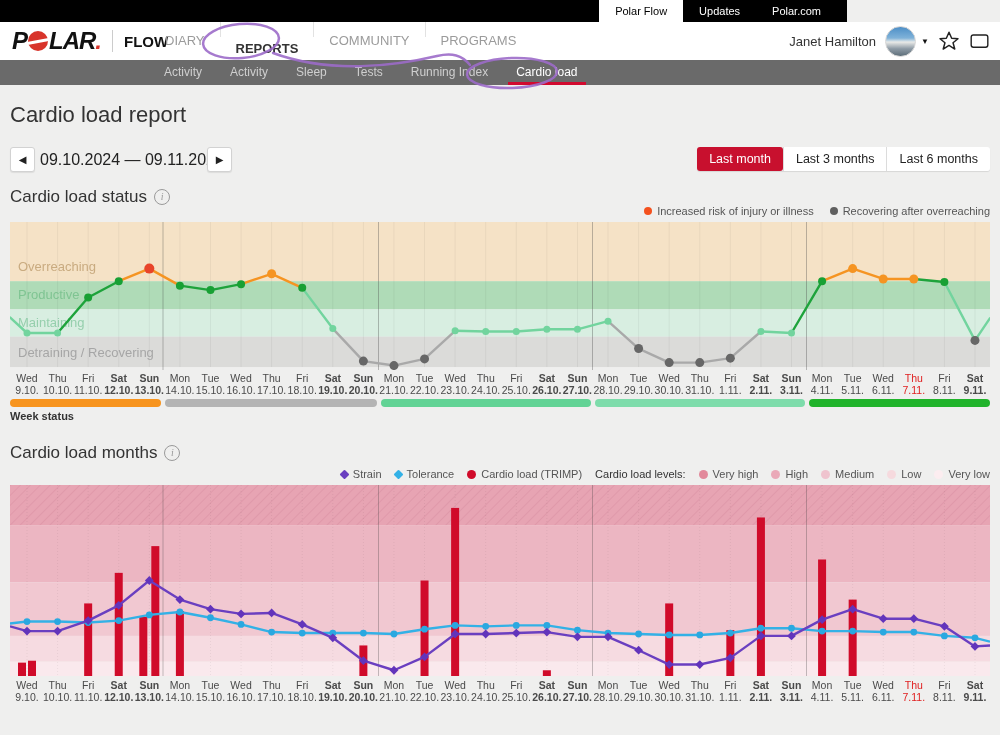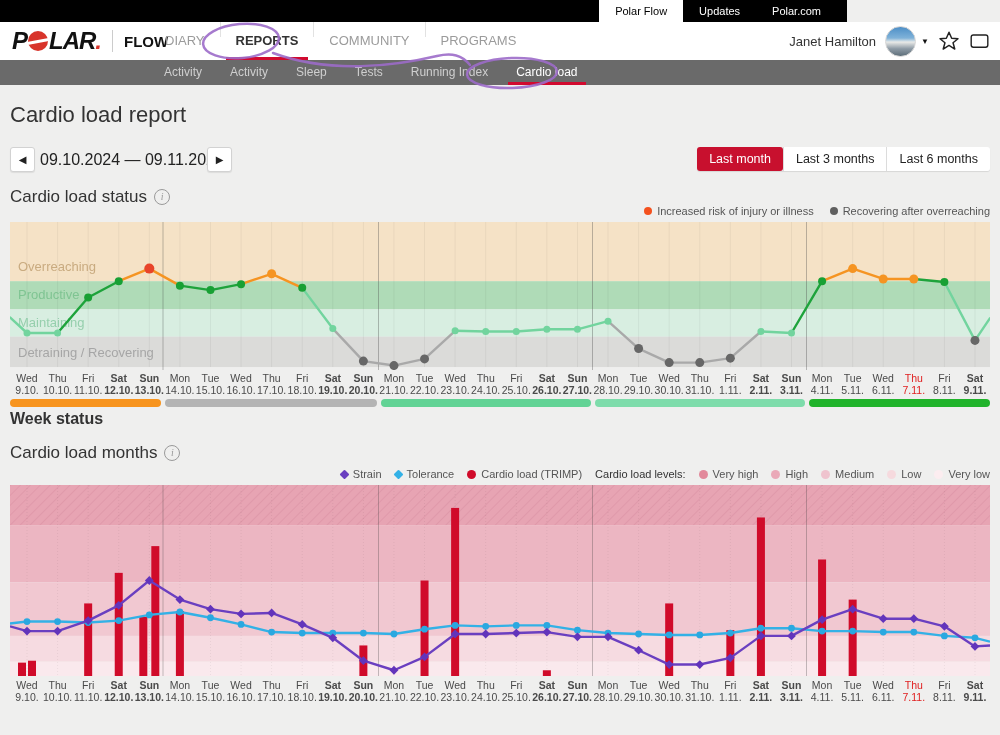--- a/index.html
+++ b/index.html
@@ -14,21 +14,21 @@
   .header{position:absolute;left:0;top:22px;width:1000px;height:38px;background:#fff;}
   .logo-wrap{position:absolute;left:12px;top:0;height:38px;display:flex;align-items:center;}
   .logo-text{font-size:24px;font-weight:900;font-style:italic;color:#111;letter-spacing:-1px;display:flex;align-items:center;}
   .logo-o{display:inline-block;width:20px;height:20px;border-radius:50%;background:#d8342b;position:relative;margin:0 1px;}
   .logo-o::after{content:"";position:absolute;left:-1px;right:-1px;top:9px;height:3px;background:#fff;transform:rotate(-10deg);border-radius:2px;}
   .logo-dot{color:#d8342b;}
   .logo-sep{width:1px;height:22px;background:#ccc;margin:0 11px;}
   .flow-label{font-size:15px;font-weight:800;color:#111;}
   .main-nav{position:absolute;left:150px;top:0;height:38px;display:flex;align-items:flex-start;}
   .nav-item{position:relative;height:38px;line-height:38px;padding:0 15px;font-size:13px;color:#9b9b9b;cursor:pointer;}
-  .nav-item.active{color:#333;font-weight:700;}
+  .nav-item.active{color:#333;font-weight:700;margin-top:8px;}
   .nav-item.active::after{content:"";position:absolute;left:5px;right:5px;bottom:0;height:3.5px;background:#d10a2f;}
   .nav-sep{width:1px;height:15px;background:#e2e2e2;}
   .user-area{position:absolute;right:10px;top:0;height:38px;display:flex;align-items:center;gap:9px;}
   .user-name{font-size:13px;color:#333;}
   .avatar{width:29px;height:29px;border-radius:50%;cursor:pointer;
     background:linear-gradient(180deg,#4d8fc7 0%,#7fb2d9 38%,#e9eae8 52%,#8d9aa5 75%,#5d6e79 100%);
     border:1px solid #d5d5d5;}
   .caret{font-size:8px;color:#111;margin-left:-4px;cursor:pointer;}
   .hicon{cursor:pointer;display:flex;align-items:center;}
   
@@ -59,21 +59,21 @@
   .lcircle{width:9px;height:9px;border-radius:50%;}
   .levels-title{font-weight:400;color:#333;}
   .chart-wrap{position:absolute;left:10px;width:980px;}
   svg text{font-family:"Liberation Sans",sans-serif;}
   .xlabels{position:absolute;left:0;width:1000px;height:26px;}
   .xlab{position:absolute;width:34px;text-align:center;font-size:10.5px;color:#4a4a4a;line-height:12px;}
   .xlab b{font-weight:700;}
   .xlab.red{color:#e02020;}
   .weekbar{position:absolute;left:0;top:399px;width:1000px;height:8px;}
   .weekseg{position:absolute;top:0;height:8px;border-radius:4px;}
-  .week-status-label{position:absolute;left:10px;top:410px;font-size:16px;font-weight:700;color:#333;}
+  .week-status-label{position:absolute;left:10px;top:410px;font-size:11px;font-weight:700;color:#333;}
   .annot{position:absolute;left:0;top:0;width:1000px;height:115px;pointer-events:none;z-index:60;}
 </style>
 </head>
 <body>
 
 <div class="topbar">
   <div class="topbar-tabs" id="topbarTabs">
       <div class="topbar-tab active">Polar Flow</div>
       <div class="topbar-tab">Updates</div>
       <div class="topbar-tab">Polar.com</div>

